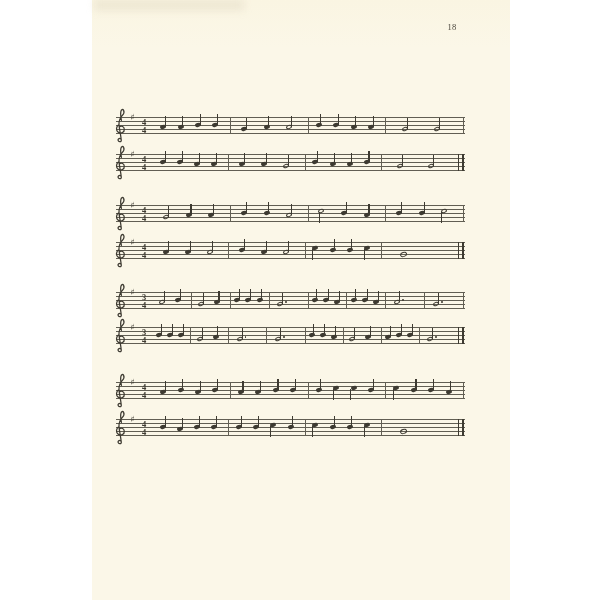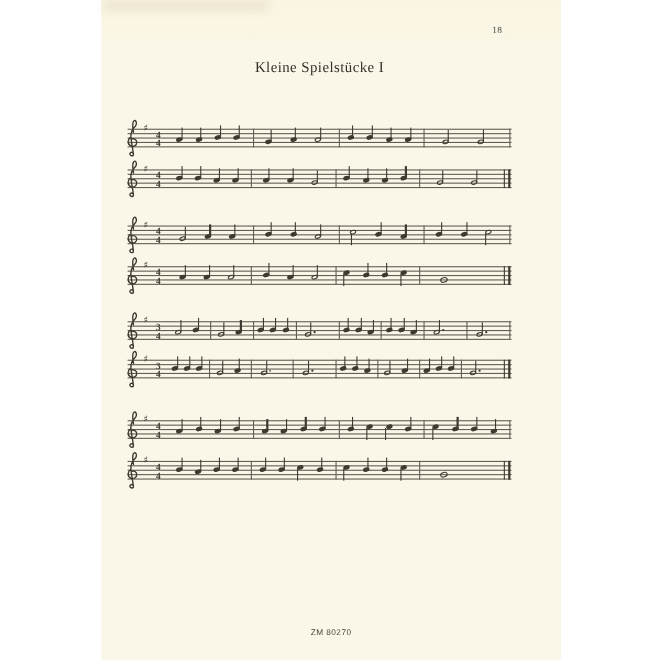--- a/index.html
+++ b/index.html
@@ -27,21 +27,20 @@
   .keysig{position:absolute;font-family:"DejaVu Sans", sans-serif;font-size:8.5px;line-height:9px;}
   .clef{position:absolute;}
 </style>
 </head>
 <body>
 
 <div class="canvas">
   <div class="page">
     <div class="scan-smudge"></div>
     <div class="page-number">18</div>
-    <div class="title">Kleine Spielstücke I</div>
     <div id="score">
         <div class="staff" style="left: 24px; top: 117px; width: 349px;">
           <div class="staff-line" style="top: 0px; background: rgb(97, 94, 83);"></div>
           <div class="staff-line" style="top: 4px; background: rgb(97, 94, 83);"></div>
           <div class="staff-line" style="top: 8px; background: rgb(97, 94, 83);"></div>
           <div class="staff-line" style="top: 12px; background: rgb(97, 94, 83);"></div>
           <div class="staff-line" style="top: 16px; background: rgb(97, 94, 83);"></div>
           <div class="clef" style="left: -2px; top: -9px;"><svg width="14" height="36" viewBox="0 0 14 36">
               <path d="M6.8 33.5 C4.4 34.2 3.0 31.6 5.1 30.6 C6.2 30.1 7.3 31.0 7.3 32.2 C7.3 33.1 6.8 33.5 6.8 33.5 M7.3 32.2 C6.6 26 5.2 20.2 5.0 16.6 C4.8 12.6 6.2 9.6 8.2 7.6 C9.8 6 10.4 3.9 9.6 2.3 C8.8 0.8 7.3 1.6 6.9 3.4 C6.3 6.1 6.8 9.2 7.4 12.4 M5.0 16.6 C2.1 18.2 1.5 22.6 4.4 24.4 C7.3 26.2 10.5 24.1 10.3 21.2 C10.1 18.7 7.5 17.5 5.7 18.6" fill="none" stroke="#3d3a31" stroke-width="1.25" stroke-linecap="round"></path>
             </svg></div>
@@ -418,15 +417,14 @@
           <div class="notehead" style="width: 5.5px; height: 4px; background: rgb(61, 58, 49); left: 230.643px; top: 6px;"></div>
           <div class="stem" style="background: rgb(61, 58, 49); height: 11px; left: 235.293px; top: -3px;"></div>
           <div class="notehead" style="width: 5.5px; height: 4px; background: rgb(61, 58, 49); left: 247.778px; top: 4px;"></div>
           <div class="stem" style="background: rgb(61, 58, 49); height: 11px; left: 247.628px; top: 6.5px;"></div>
           <div class="barline" style="background: rgb(97, 94, 83); left: 264.75px; top: 0px; height: 17px;"></div>
           <div class="notehead" style="width: 7px; height: 4.6px; border: 1.4px solid rgb(61, 58, 49); box-sizing: border-box; left: 284.125px; top: 9.7px;"></div>
           <div class="barline" style="background: rgb(61, 58, 49); left: 342px; top: 0px; height: 17px;"></div>
           <div class="barline thick" style="background: rgb(61, 58, 49); left: 345.5px; top: 0px; height: 17px;"></div>
         </div>
       </div>
-    <div class="plate">ZM 80270</div>
   </div>
 </div>
 
 </body></html>

